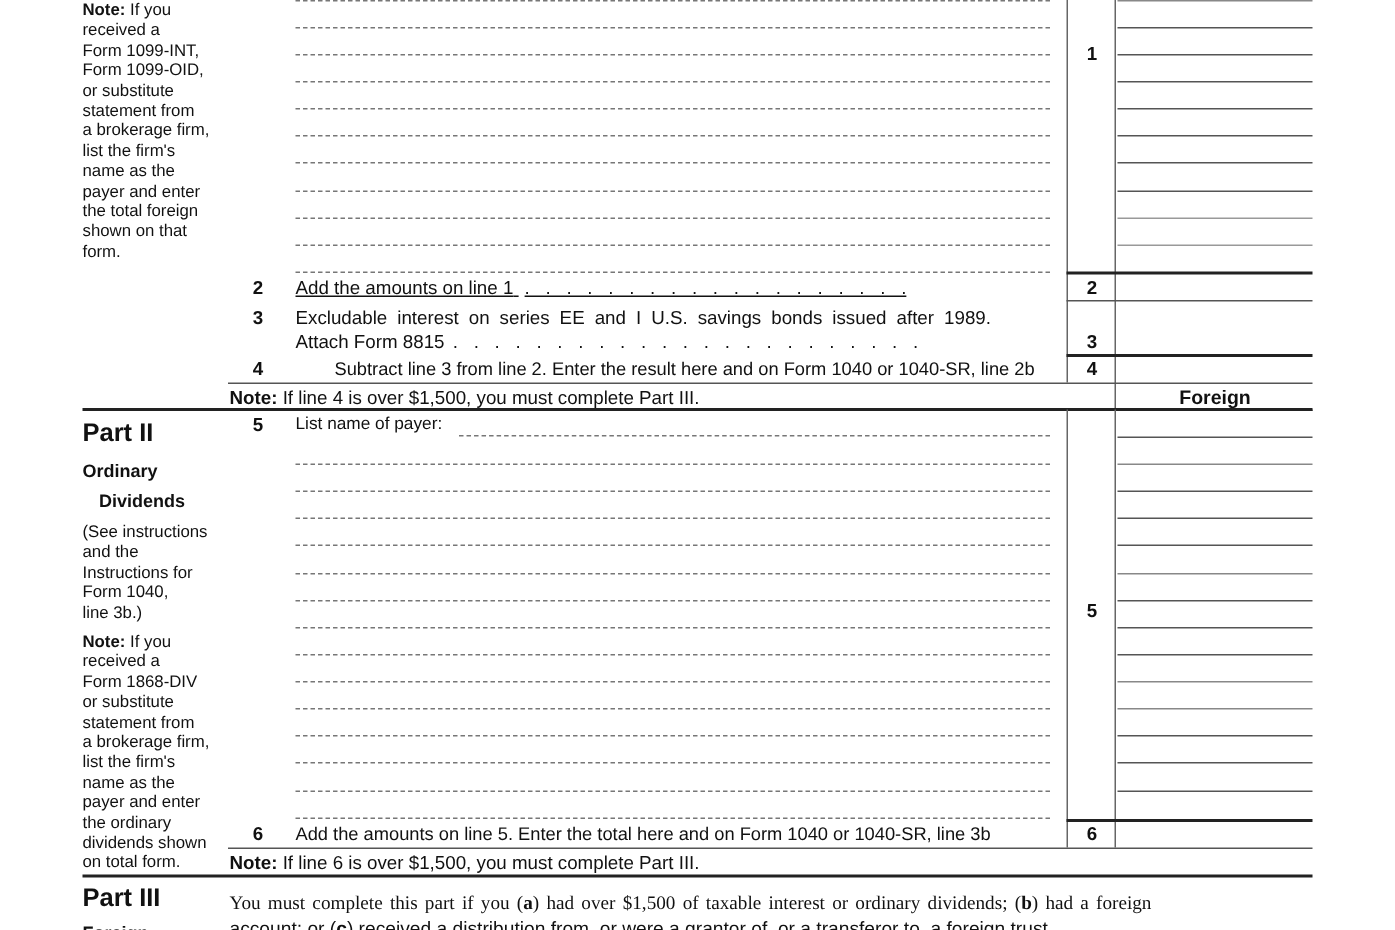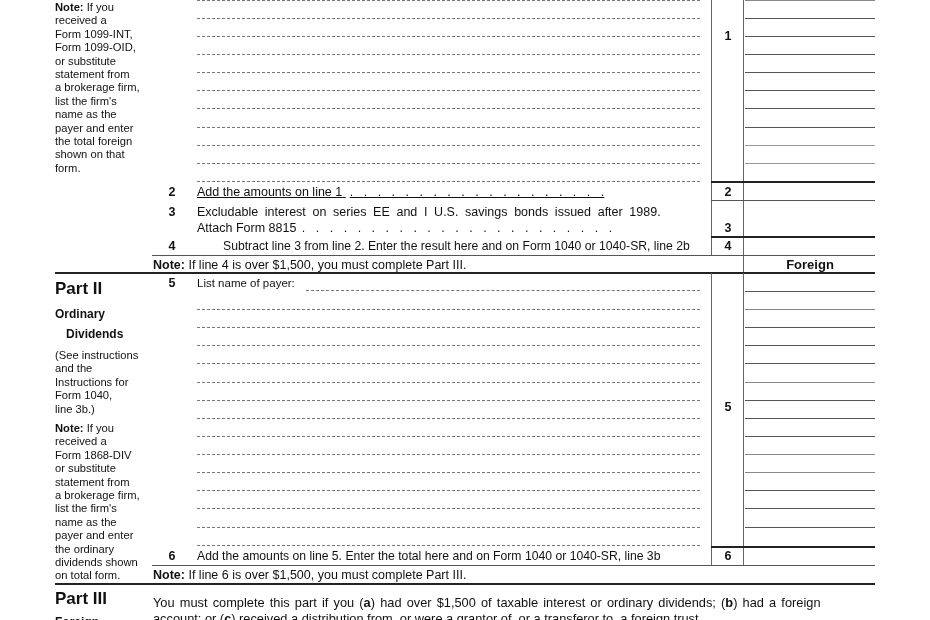--- a/index.html
+++ b/index.html
@@ -180,18 +180,18 @@
 <div class="hline" style="left:152px;width:723px;top:565px;"></div>
 
 <div class="abs txt" style="left:153px;top:568px;">
   <b>Note:</b> <span>If line 6 is over  $1,500, you must complete Part III.</span>
 </div>
 
 <div class="hthick" style="left:55px;width:820px;top:583px;"></div>
 <div class="abs part-title" style="left:55px;top:589px;">Part III</div>
 <div class="abs part-sub" style="left:55px;top:612px;">Foreign</div>
 
-<div class="abs txt" style="left:153px;top:595px;font-size:12.8px;word-spacing:1.6px;">
+<div class="abs txt" style="left:153px;top:595px;font-size:12.8px;word-spacing:1.6px;font-family:Liberation Serif, serif;">
   <span>You must complete this part if you (</span><b>a</b><span>) had over $1,500 of taxable interest or ordinary dividends; (</span><b>b</b><span>) had a foreign</span>
 </div>
 <div class="abs txt" style="left:153px;top:611px;font-size:12.8px;">
   <span>account; or (</span><b>c</b><span>) received a distribution from, or were a grantor of, or a transferor to, a foreign trust.</span>
 </div>
 
 </body></html>

